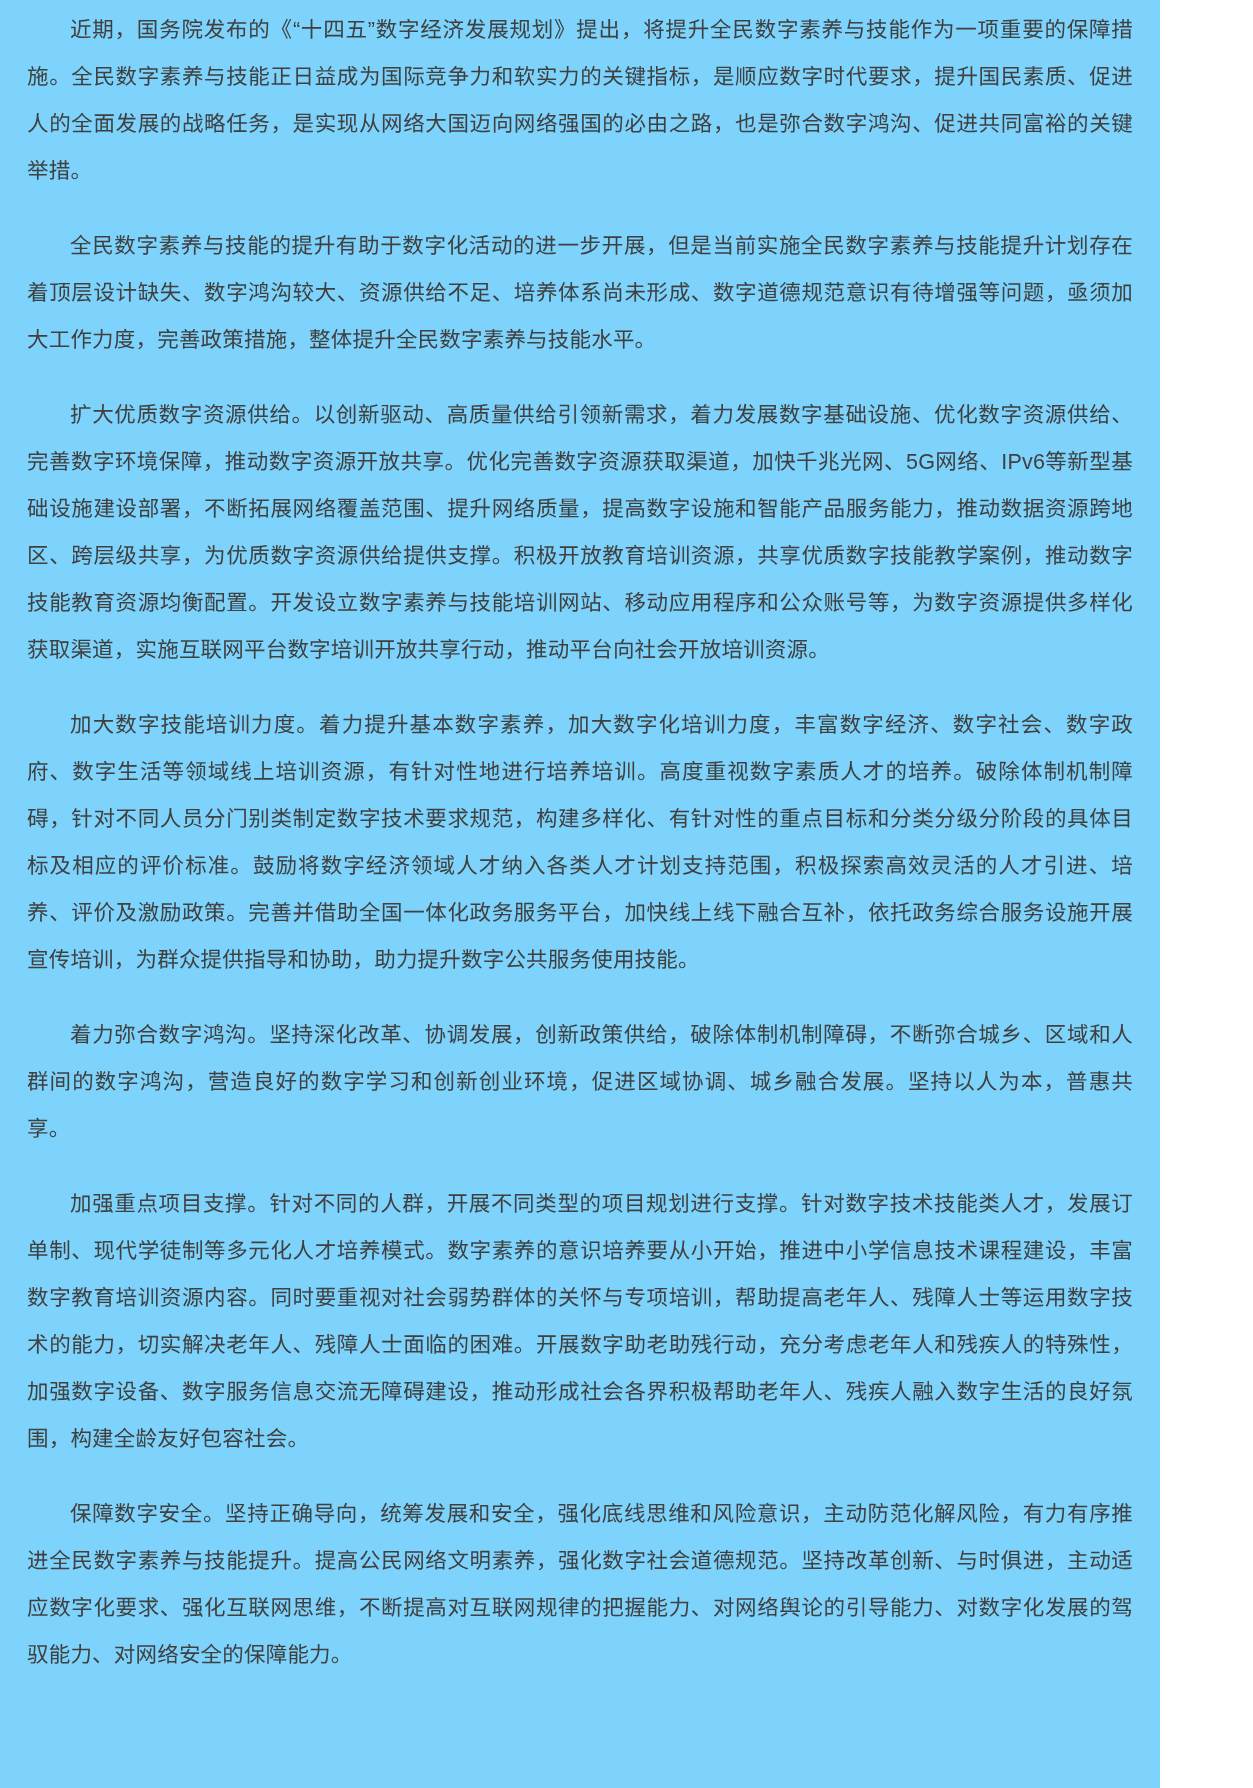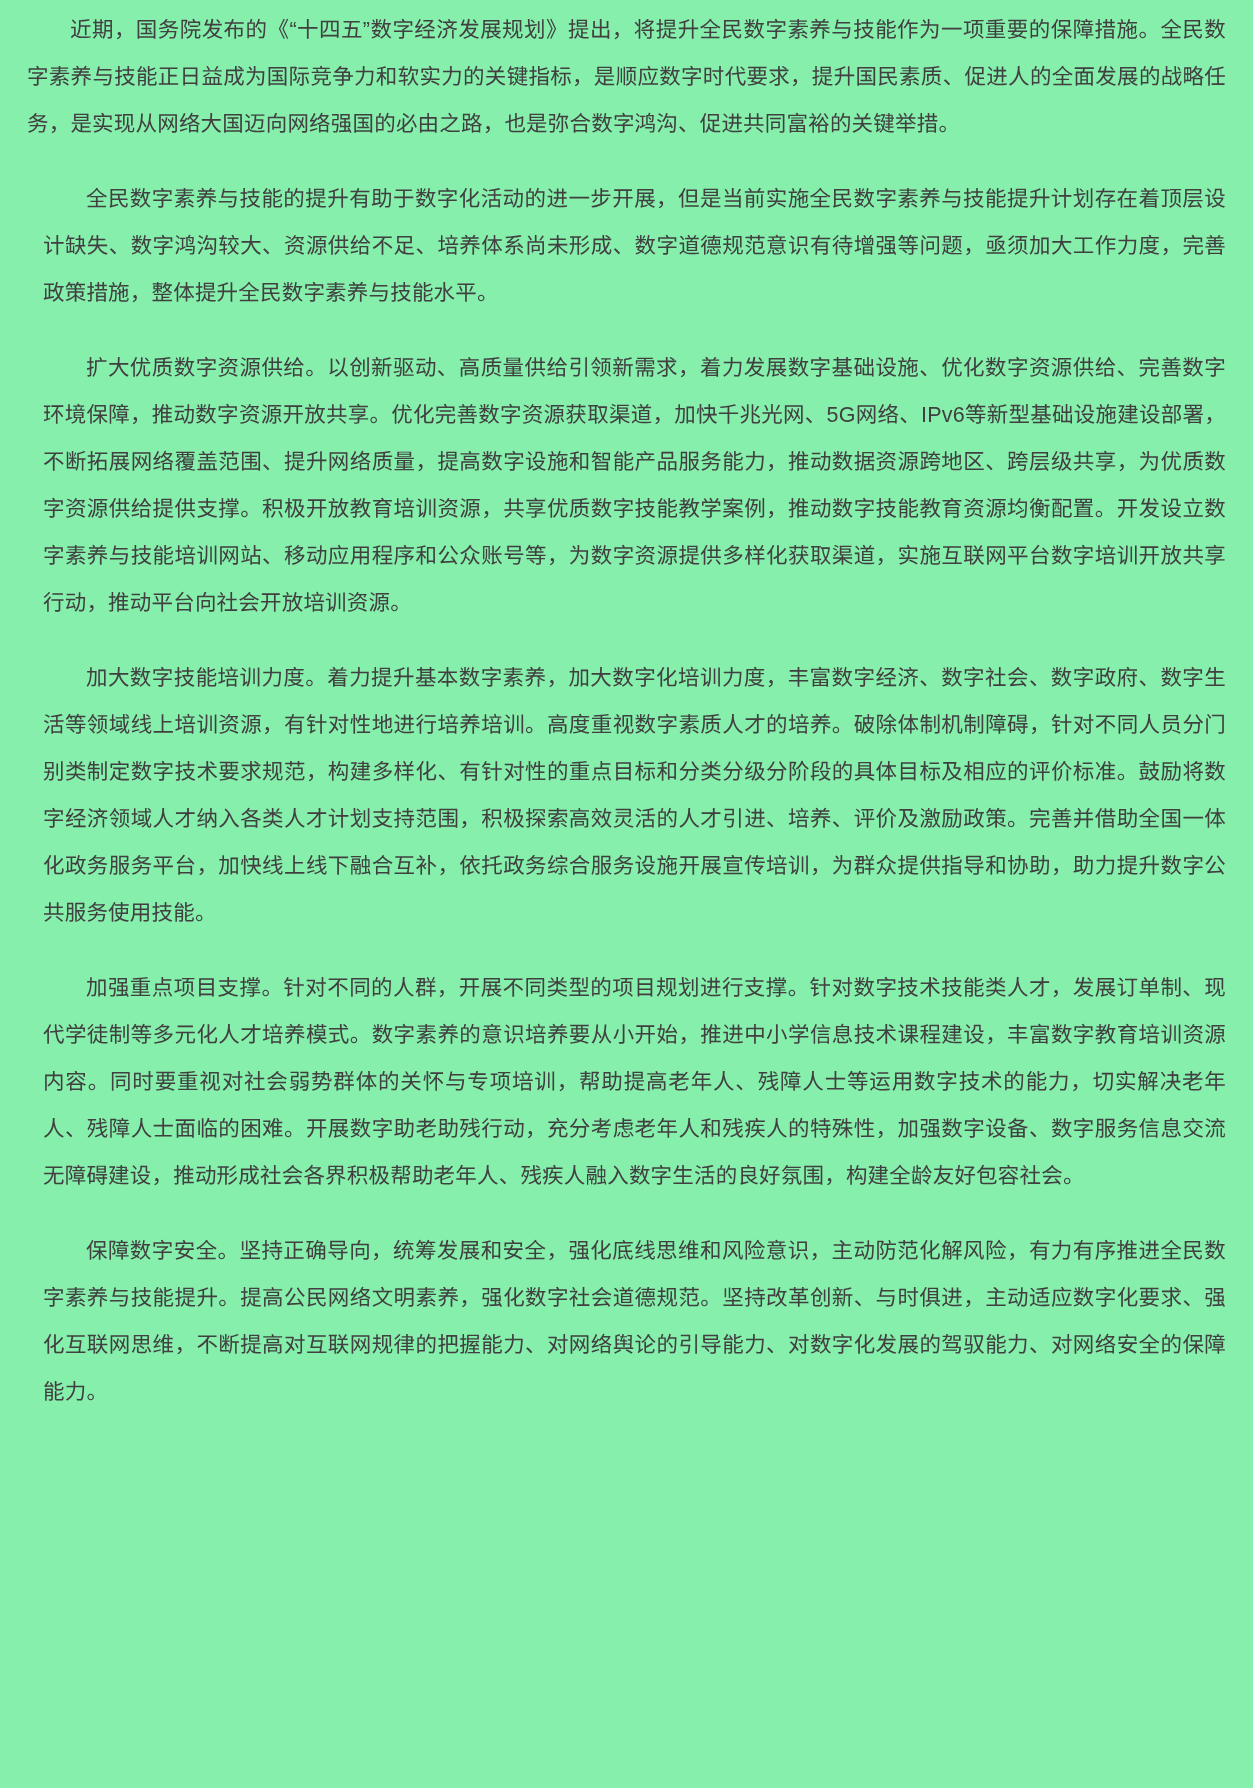--- a/index.html
+++ b/index.html
@@ -6,44 +6,44 @@
     margin: 0;
     padding: 0;
     background: #ffffff;
   }
   body {
     width: 1253px;
     font-family: "Liberation Sans", "DejaVu Sans", sans-serif;
   }
   .article {
     box-sizing: border-box;
-    width: 1253px;
+    width: 1160px;
     min-height: 1788px;
     padding: 7px 27px 30px 27px;
-    background: #86efac;
+    background: #7dd3fc;
   }
   .article p {
     margin: 0;
     padding: 0;
     font-size: 21.5px;
     line-height: 47px;
     color: #404040;
     text-align: justify;
     text-indent: 2em;
     letter-spacing: 0.2px;
     word-break: break-all;
   }
   .article p + p {
     margin-top: 28px;
-    margin-left: 16px;
   }
 </style>
 </head>
 <body>
 
 <div class="article" id="article-body">
     <p>近期，国务院发布的《“十四五”数字经济发展规划》提出，将提升全民数字素养与技能作为一项重要的保障措施。全民数字素养与技能正日益成为国际竞争力和软实力的关键指标，是顺应数字时代要求，提升国民素质、促进人的全面发展的战略任务，是实现从网络大国迈向网络强国的必由之路，也是弥合数字鸿沟、促进共同富裕的关键举措。</p>
     <p>全民数字素养与技能的提升有助于数字化活动的进一步开展，但是当前实施全民数字素养与技能提升计划存在着顶层设计缺失、数字鸿沟较大、资源供给不足、培养体系尚未形成、数字道德规范意识有待增强等问题，亟须加大工作力度，完善政策措施，整体提升全民数字素养与技能水平。</p>
     <p>扩大优质数字资源供给。以创新驱动、高质量供给引领新需求，着力发展数字基础设施、优化数字资源供给、完善数字环境保障，推动数字资源开放共享。优化完善数字资源获取渠道，加快千兆光网、5G网络、IPv6等新型基础设施建设部署，不断拓展网络覆盖范围、提升网络质量，提高数字设施和智能产品服务能力，推动数据资源跨地区、跨层级共享，为优质数字资源供给提供支撑。积极开放教育培训资源，共享优质数字技能教学案例，推动数字技能教育资源均衡配置。开发设立数字素养与技能培训网站、移动应用程序和公众账号等，为数字资源提供多样化获取渠道，实施互联网平台数字培训开放共享行动，推动平台向社会开放培训资源。</p>
     <p>加大数字技能培训力度。着力提升基本数字素养，加大数字化培训力度，丰富数字经济、数字社会、数字政府、数字生活等领域线上培训资源，有针对性地进行培养培训。高度重视数字素质人才的培养。破除体制机制障碍，针对不同人员分门别类制定数字技术要求规范，构建多样化、有针对性的重点目标和分类分级分阶段的具体目标及相应的评价标准。鼓励将数字经济领域人才纳入各类人才计划支持范围，积极探索高效灵活的人才引进、培养、评价及激励政策。完善并借助全国一体化政务服务平台，加快线上线下融合互补，依托政务综合服务设施开展宣传培训，为群众提供指导和协助，助力提升数字公共服务使用技能。</p>
+    <p>着力弥合数字鸿沟。坚持深化改革、协调发展，创新政策供给，破除体制机制障碍，不断弥合城乡、区域和人群间的数字鸿沟，营造良好的数字学习和创新创业环境，促进区域协调、城乡融合发展。坚持以人为本，普惠共享。</p>
     <p>加强重点项目支撑。针对不同的人群，开展不同类型的项目规划进行支撑。针对数字技术技能类人才，发展订单制、现代学徒制等多元化人才培养模式。数字素养的意识培养要从小开始，推进中小学信息技术课程建设，丰富数字教育培训资源内容。同时要重视对社会弱势群体的关怀与专项培训，帮助提高老年人、残障人士等运用数字技术的能力，切实解决老年人、残障人士面临的困难。开展数字助老助残行动，充分考虑老年人和残疾人的特殊性，加强数字设备、数字服务信息交流无障碍建设，推动形成社会各界积极帮助老年人、残疾人融入数字生活的良好氛围，构建全龄友好包容社会。</p>
     <p>保障数字安全。坚持正确导向，统筹发展和安全，强化底线思维和风险意识，主动防范化解风险，有力有序推进全民数字素养与技能提升。提高公民网络文明素养，强化数字社会道德规范。坚持改革创新、与时俱进，主动适应数字化要求、强化互联网思维，不断提高对互联网规律的把握能力、对网络舆论的引导能力、对数字化发展的驾驭能力、对网络安全的保障能力。</p>
   </div>
 
 </body></html>

